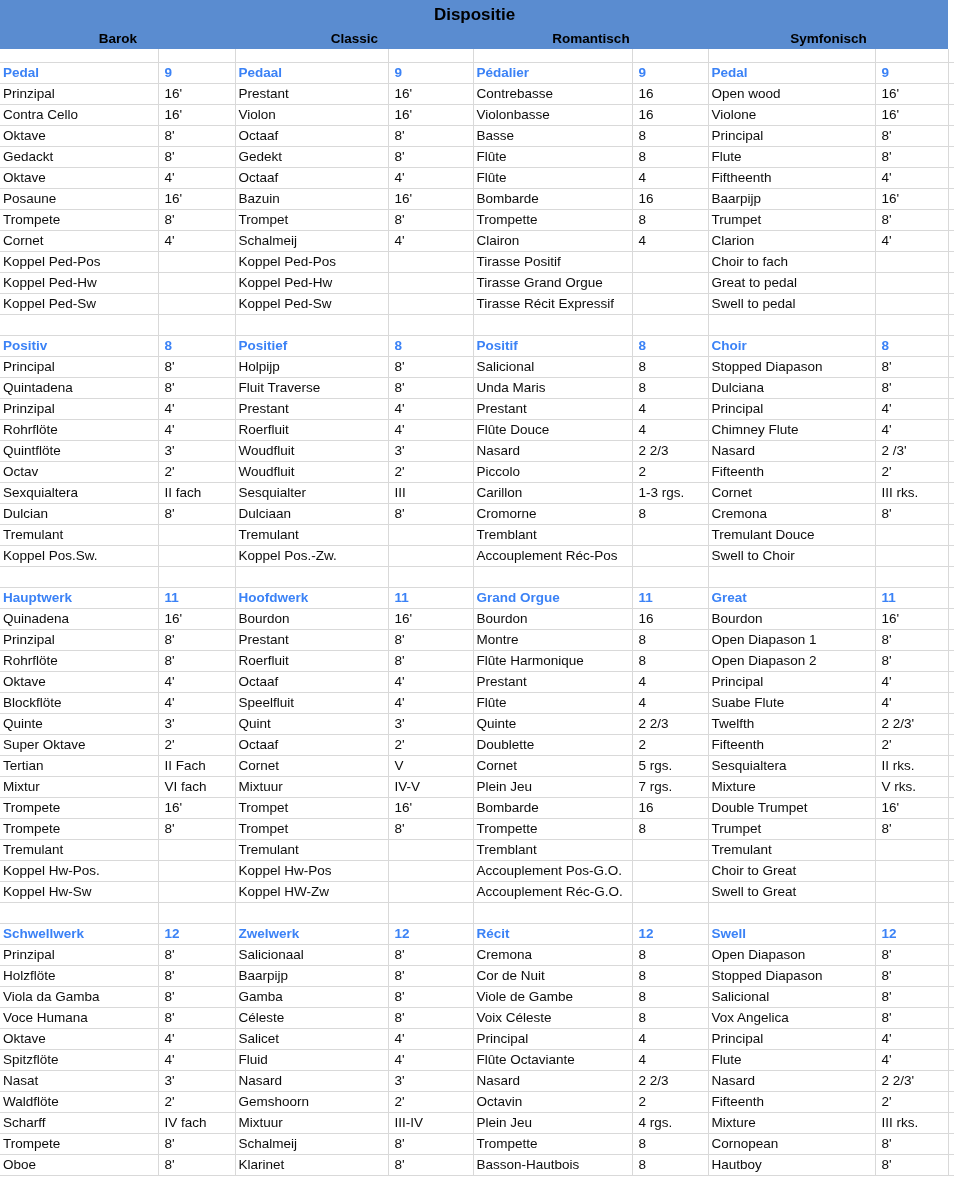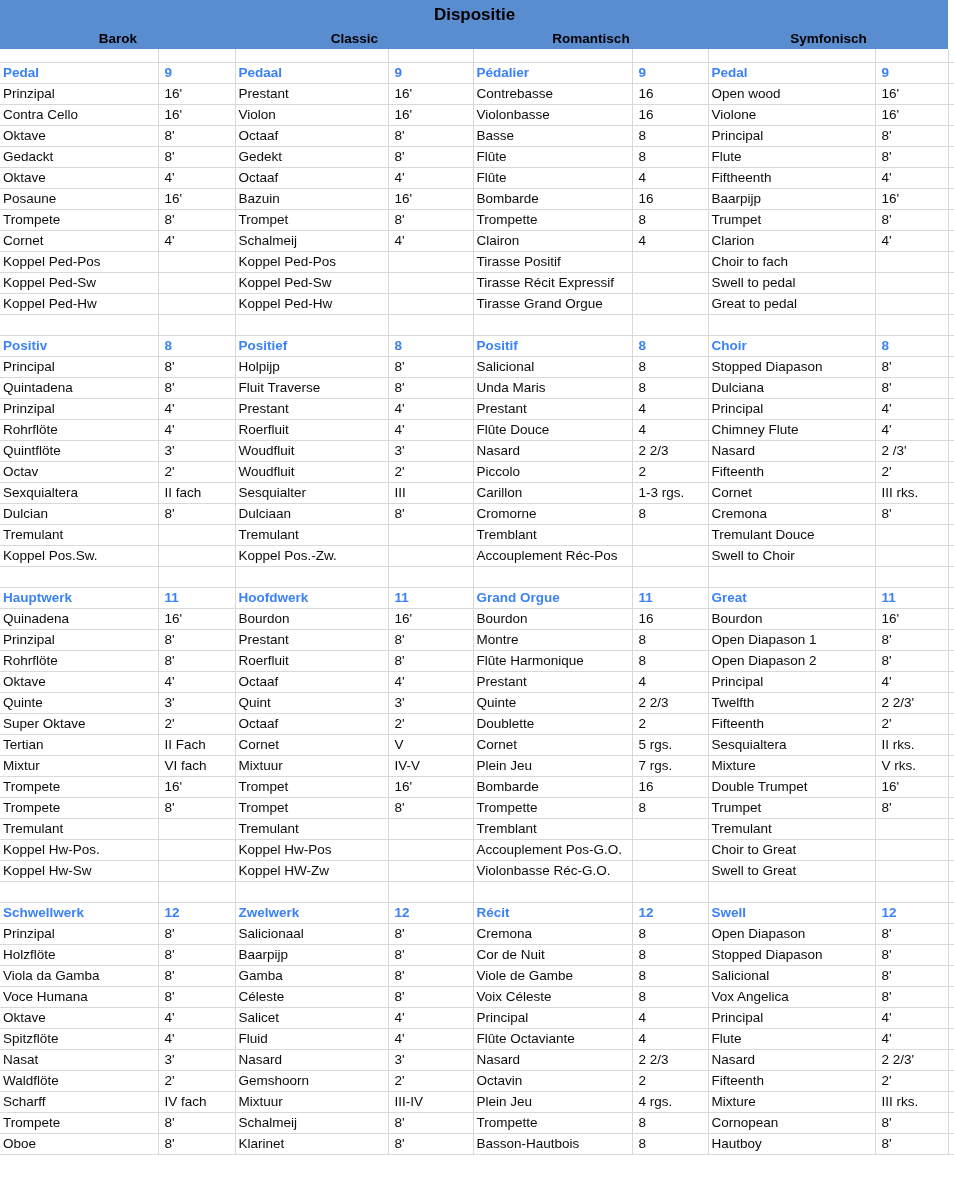--- a/index.html
+++ b/index.html
@@ -194,38 +194,38 @@
         <td class="val"></td>
         <td>Koppel Ped-Pos</td>
         <td class="val"></td>
         <td>Tirasse Positif</td>
         <td class="val"></td>
         <td>Choir to fach</td>
         <td class="val"></td>
         <td class="sliver"></td>
       </tr>
       <tr class="row-data">
+        <td>Koppel Ped-Hw</td>
+        <td class="val"></td>
+        <td>Koppel Ped-Hw</td>
+        <td class="val"></td>
+        <td>Tirasse Grand Orgue</td>
+        <td class="val"></td>
+        <td>Great to pedal</td>
+        <td class="val"></td>
+        <td class="sliver"></td>
+      </tr>
+      <tr class="row-data">
         <td>Koppel Ped-Sw</td>
         <td class="val"></td>
         <td>Koppel Ped-Sw</td>
         <td class="val"></td>
         <td>Tirasse Récit Expressif</td>
         <td class="val"></td>
         <td>Swell to pedal</td>
-        <td class="val"></td>
-        <td class="sliver"></td>
-      </tr>
-      <tr class="row-data">
-        <td>Koppel Ped-Hw</td>
-        <td class="val"></td>
-        <td>Koppel Ped-Hw</td>
-        <td class="val"></td>
-        <td>Tirasse Grand Orgue</td>
-        <td class="val"></td>
-        <td>Great to pedal</td>
         <td class="val"></td>
         <td class="sliver"></td>
       </tr>
       <tr class="row-blank">
         <td></td>
         <td class="val"></td>
         <td></td>
         <td class="val"></td>
         <td></td>
         <td class="val"></td>
@@ -414,20 +414,31 @@
         <td class="val">4'</td>
         <td>Octaaf</td>
         <td class="val">4'</td>
         <td>Prestant</td>
         <td class="val">4</td>
         <td>Principal</td>
         <td class="val">4'</td>
         <td class="sliver"></td>
       </tr>
       <tr class="row-data">
+        <td>Blockflöte</td>
+        <td class="val">4'</td>
+        <td>Speelfluit</td>
+        <td class="val">4'</td>
+        <td>Flûte</td>
+        <td class="val">4</td>
+        <td>Suabe Flute</td>
+        <td class="val">4'</td>
+        <td class="sliver"></td>
+      </tr>
+      <tr class="row-data">
         <td>Quinte</td>
         <td class="val">3'</td>
         <td>Quint</td>
         <td class="val">3'</td>
         <td>Quinte</td>
         <td class="val">2 2/3</td>
         <td>Twelfth</td>
         <td class="val">2 2/3'</td>
         <td class="sliver"></td>
       </tr>
@@ -506,21 +517,21 @@
         <td class="val"></td>
         <td>Choir to Great</td>
         <td class="val"></td>
         <td class="sliver"></td>
       </tr>
       <tr class="row-data">
         <td>Koppel Hw-Sw</td>
         <td class="val"></td>
         <td>Koppel HW-Zw</td>
         <td class="val"></td>
-        <td>Violonbasse Réc-G.O.</td>
+        <td>Accouplement Réc-G.O.</td>
         <td class="val"></td>
         <td>Swell to Great</td>
         <td class="val"></td>
         <td class="sliver"></td>
       </tr>
       <tr class="row-blank">
         <td></td>
         <td class="val"></td>
         <td></td>
         <td class="val"></td>

